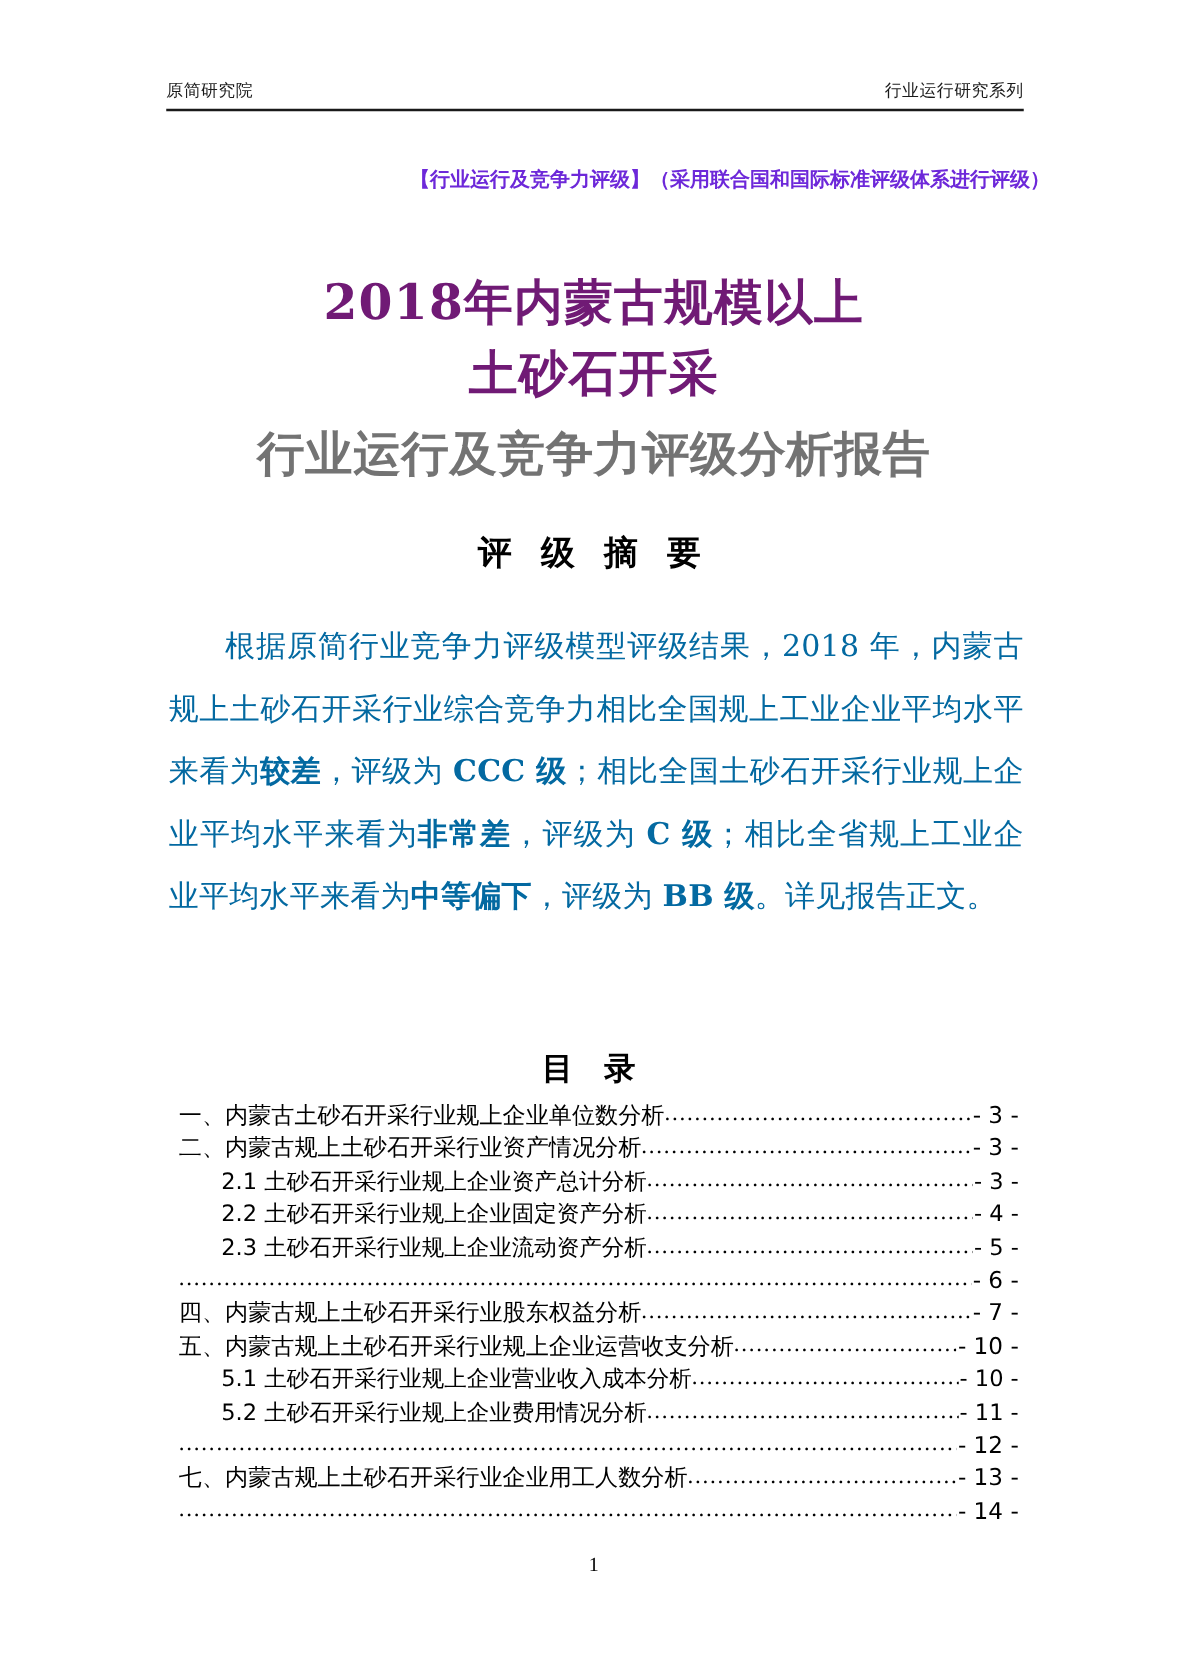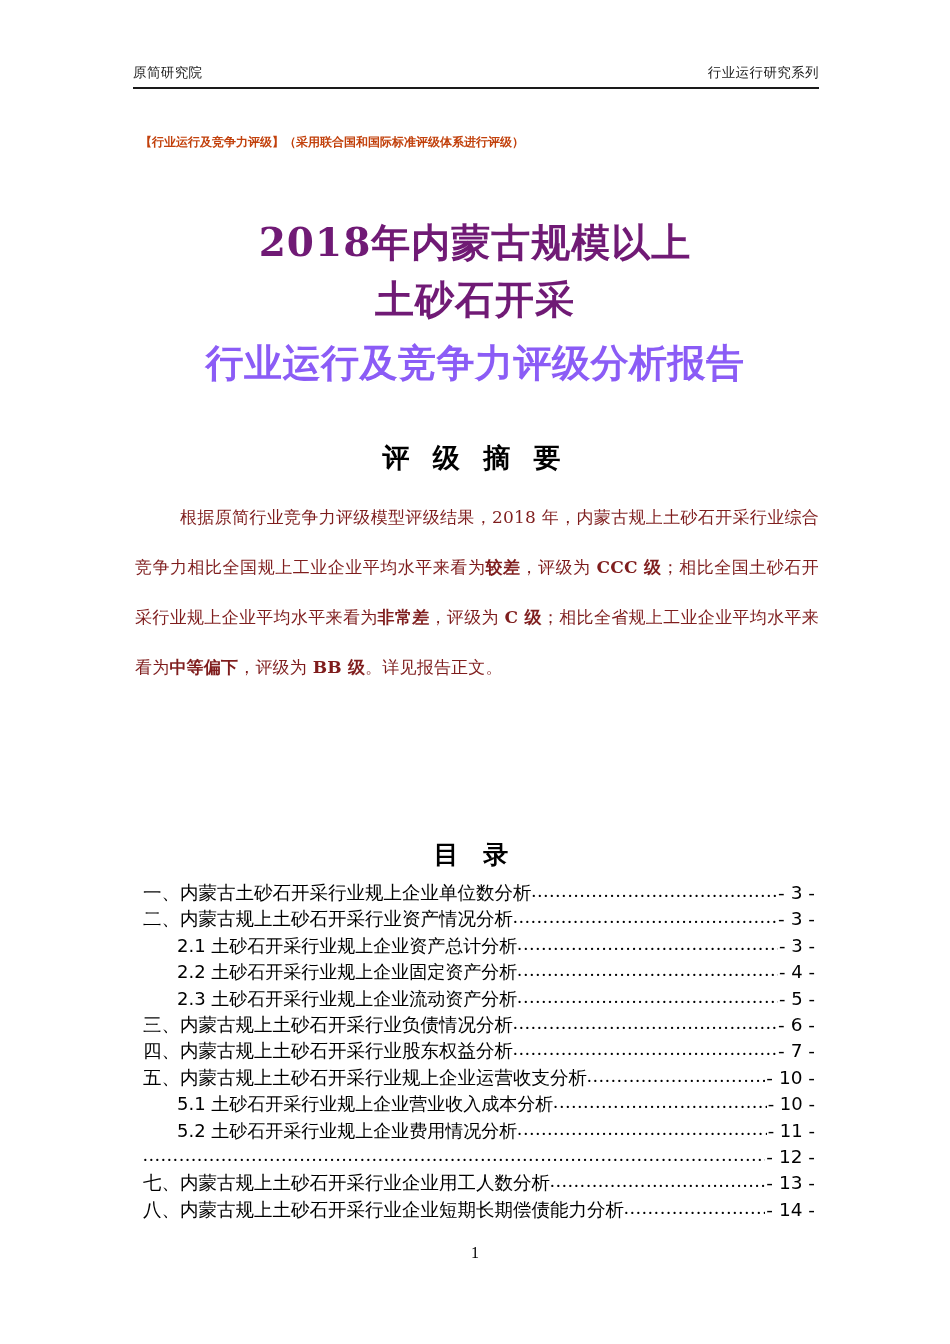--- a/index.html
+++ b/index.html
@@ -44,25 +44,26 @@
   .doc-header .hdr-left,
   .doc-header .hdr-right { white-space: nowrap; }
 
   
   .bracket-line {
     position: absolute;
     left: 140px;
     top: 134px;
     width: 700px;
     font-family: "DejaVu Serif", "Liberation Serif", serif;
-    font-size: 12px;
-    font-weight: bold;
-    color: #c2410c;
+    font-size: 16px;
+    font-weight: bold;
+    color: #6d28d9;
     white-space: nowrap;
     letter-spacing: 0px;
+    text-align: right;
   }
 
   
   .title-block {
     position: absolute;
     left: 0;
     top: 214px;
     width: 950px;
     text-align: center;
   }
@@ -71,50 +72,50 @@
     font-size: 39px;
     font-weight: bold;
     color: #701a75;
     line-height: 57px;
     letter-spacing: 1px;
   }
   .title-l3 {
     font-family: "DejaVu Sans", "Liberation Sans", sans-serif;
     font-size: 38px;
     font-weight: bold;
-    color: #8b5cf6;
+    color: #737373;
     line-height: 62px;
     letter-spacing: 0.5px;
     margin-top: 4px;
   }
 
   
   .summary-heading {
     position: absolute;
     left: 0;
-    top: 440px;
+    top: 424px;
     width: 950px;
     text-align: center;
     font-family: "DejaVu Sans", "Liberation Sans", sans-serif;
     font-size: 27px;
     font-weight: bold;
     letter-spacing: 7px;
     color: #000000;
   }
 
   
   .abstract {
     position: absolute;
     left: 135px;
     top: 492px;
     width: 684px;
     font-family: "DejaVu Serif", "Liberation Serif", serif;
-    font-size: 17px;
+    font-size: 24px;
     line-height: 50px;
-    color: #7f1d1d;
+    color: #0369a1;
     text-align: justify;
     text-justify: inter-ideograph;
     text-indent: 45px;
     letter-spacing: 0.2px;
   }
   .abstract b { font-weight: bold; }
 
   
   .toc-heading {
     position: absolute;
@@ -224,21 +225,20 @@
         <span class="toc-text">2.2  土砂石开采行业规上企业固定资产分析</span>
         <span class="toc-dots">....................................................................................................................................................................................</span>
         <span class="toc-page">- 4 -</span>
       </div>
       <div class="toc-entry level-2">
         <span class="toc-text">2.3  土砂石开采行业规上企业流动资产分析</span>
         <span class="toc-dots">....................................................................................................................................................................................</span>
         <span class="toc-page">- 5 -</span>
       </div>
       <div class="toc-entry">
-        <span class="toc-text">三、内蒙古规上土砂石开采行业负债情况分析</span>
         <span class="toc-dots">....................................................................................................................................................................................</span>
         <span class="toc-page">- 6 -</span>
       </div>
       <div class="toc-entry">
         <span class="toc-text">四、内蒙古规上土砂石开采行业股东权益分析</span>
         <span class="toc-dots">....................................................................................................................................................................................</span>
         <span class="toc-page">- 7 -</span>
       </div>
       <div class="toc-entry">
         <span class="toc-text">五、内蒙古规上土砂石开采行业规上企业运营收支分析</span>
@@ -258,21 +258,20 @@
       <div class="toc-entry">
         <span class="toc-dots">....................................................................................................................................................................................</span>
         <span class="toc-page">- 12 -</span>
       </div>
       <div class="toc-entry">
         <span class="toc-text">七、内蒙古规上土砂石开采行业企业用工人数分析</span>
         <span class="toc-dots">....................................................................................................................................................................................</span>
         <span class="toc-page">- 13 -</span>
       </div>
       <div class="toc-entry">
-        <span class="toc-text">八、内蒙古规上土砂石开采行业企业短期长期偿债能力分析</span>
         <span class="toc-dots">....................................................................................................................................................................................</span>
         <span class="toc-page">- 14 -</span>
       </div>
     </div>
 
   <div class="doc-footer">1</div>
 
 </div>
 
 </body></html>

